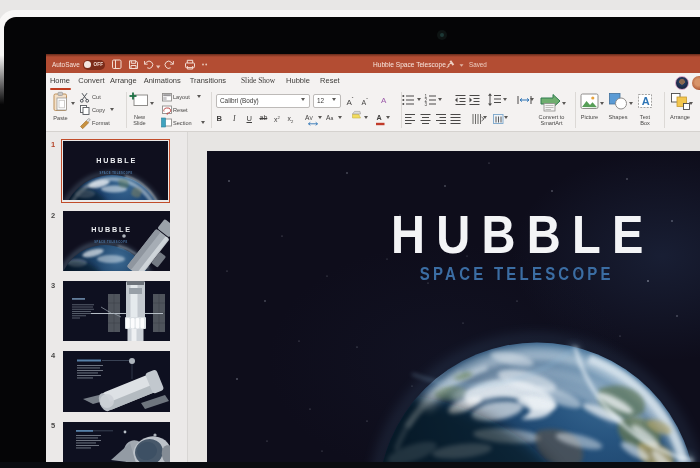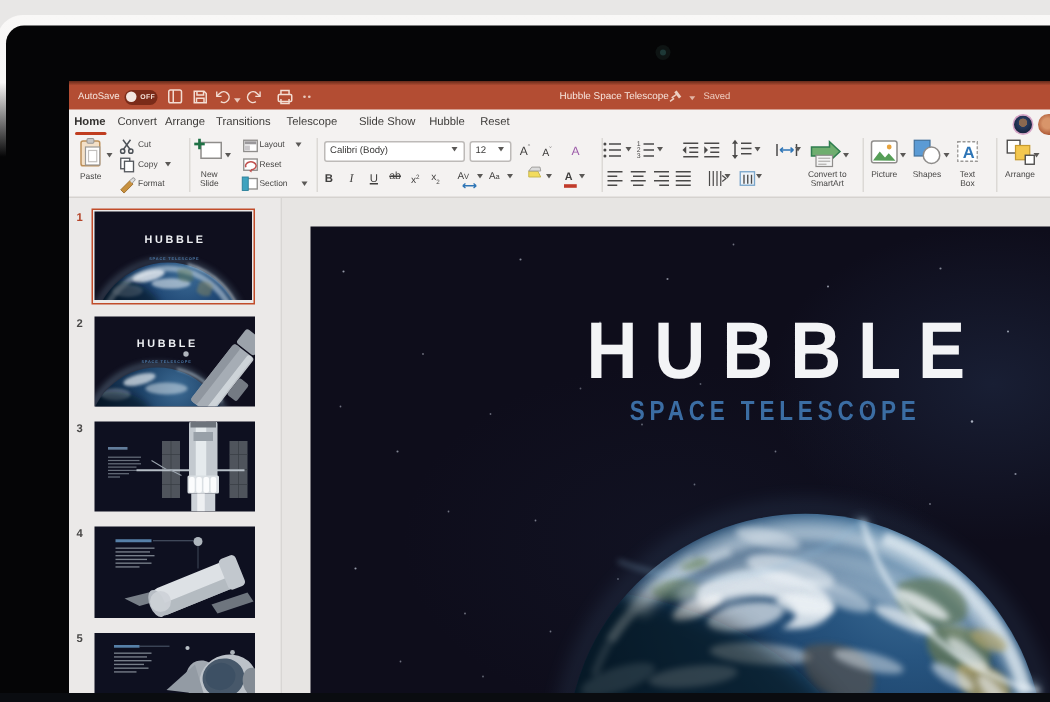--- a/index.html
+++ b/index.html
@@ -56,26 +56,26 @@
   <svg class="abs" style="left:445px;top:59px;" width="46" height="12" viewBox="0 0 46 12">
     <g stroke="#eecfc2" stroke-width="1" fill="none">
       <path d="M4.5 2.2 L8.2 5.9 M5.2 1.5 L8.9 5.2 M6.3 3.3 L3 6.6 M2.2 9 L4.6 6.6" transform="rotate(8 5 5)"></path>
     </g>
     <path d="M14.5 5.2 l2 2.6 l2 -2.6 z" fill="#eecfc2" opacity="0.8"></path>
   </svg>
   <div class="abs" style="left:469px;top:61.3px;font-size:6.3px;color:#eecdc0;">Saved</div>
 </div>
 
 <div id="tabs">
-  <div class="tab" style="left:59.9px;transform:translateX(-50%);font-weight:bold;color:#343230;">Home</div>
+  <div class="tab" style="left:59.9px;transform:translateX(-50%);font-weight:normal;color:#343230;">Home</div>
   <div class="tab" style="left:91.4px;transform:translateX(-50%);">Convert</div>
   <div class="tab" style="left:123.3px;transform:translateX(-50%);">Arrange</div>
-  <div class="tab" style="left:162.2px;transform:translateX(-50%);">Transitions</div>
-  <div class="tab" style="left:207.9px;transform:translateX(-50%);">Telescope</div>
-  <div class="tab" style="left:258.1px;transform:translateX(-50%);">Slide Show</div>
+  <div class="tab" style="left:162.2px;transform:translateX(-50%);">Animations</div>
+  <div class="tab" style="left:207.9px;transform:translateX(-50%);">Transitions</div>
+  <div class="tab" style="left:258.1px;transform:translateX(-50%);font-family:Liberation Serif, serif;">Slide Show</div>
   <div class="tab" style="left:298px;transform:translateX(-50%);">Hubble</div>
   <div class="tab" style="left:329.9px;transform:translateX(-50%);">Reset</div>
   <div class="abs" style="left:49.5px;top:88px;width:21px;height:1.7px;background:#c03d20;border-radius:1px;"></div>
 </div>
 
 <div id="ribbon">
 
   <div class="abs" style="left:125.5px;top:92px;width:1px;height:36px;background:#dcd9d6;"></div>
   <div class="abs" style="left:211px;top:92px;width:1px;height:36px;background:#dcd9d6;"></div>
   <div class="abs" style="left:401px;top:92px;width:1px;height:36px;background:#dcd9d6;"></div>

